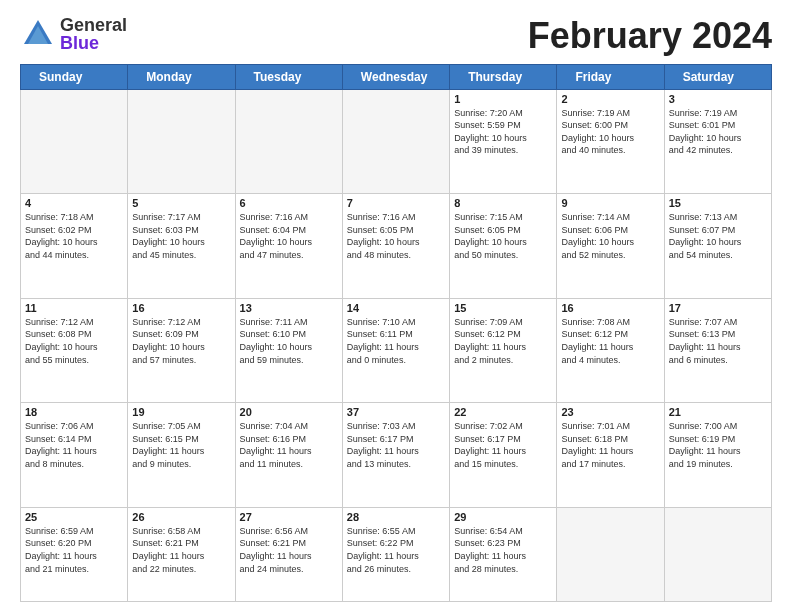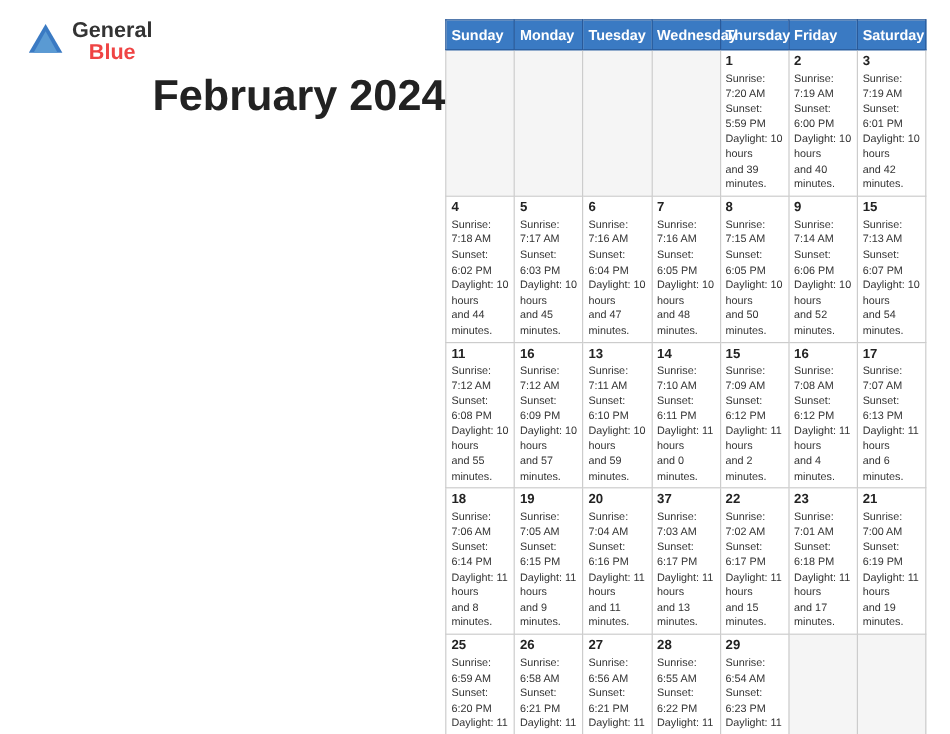--- a/index.html
+++ b/index.html
@@ -8,58 +8,56 @@
       background: #fff;
       width: 792px;
       height: 612px;
       overflow: hidden;
     }
     .page {
       width: 792px;
       height: 612px;
       padding: 16px 20px 10px 20px;
       display: flex;
-      flex-direction: row;
+      flex-direction: column;
     }
     .header {
       display: flex;
       justify-content: space-between;
       align-items: flex-start;
       margin-bottom: 8px;
     }
     .logo-general {
       font-size: 18px;
       color: #333;
       font-weight: bold;
       line-height: 1;
     }
     .logo-blue {
       font-size: 18px;
-      color: #ef4444;
+      color: #6d28d9;
       font-weight: bold;
       line-height: 1;
-      text-align: center;
     }
     .logo-icon {
       width: 36px;
       height: 36px;
       position: relative;
     }
     .logo-wrap {
       display: flex;
       align-items: center;
       gap: 4px;
     }
     .logo-text {
       display: flex;
       flex-direction: column;
     }
     .title-block {
       text-align: right;
-      margin-top: 44px;
     }
     .month-title {
       font-size: 36px;
       font-weight: bold;
       color: #222;
       line-height: 1.1;
     }
     .location {
       font-size: 15px;
       color: #444;
@@ -68,21 +66,21 @@
       flex: 1;
       border: 1px solid #ccc;
       border-collapse: collapse;
       width: 100%;
       table-layout: fixed;
     }
     .calendar th {
       background: #3a7ac3;
       color: #fff;
       font-size: 12px;
-      padding: 5px 4px;
+      padding: 5px 18px;
       text-align: left;
       border: 1px solid #2a5a9a;
       font-weight: bold;
     }
     .calendar td {
       vertical-align: top;
       border: 1px solid #ccc;
       padding: 3px 4px;
       font-size: 9.5px;
       color: #333;

